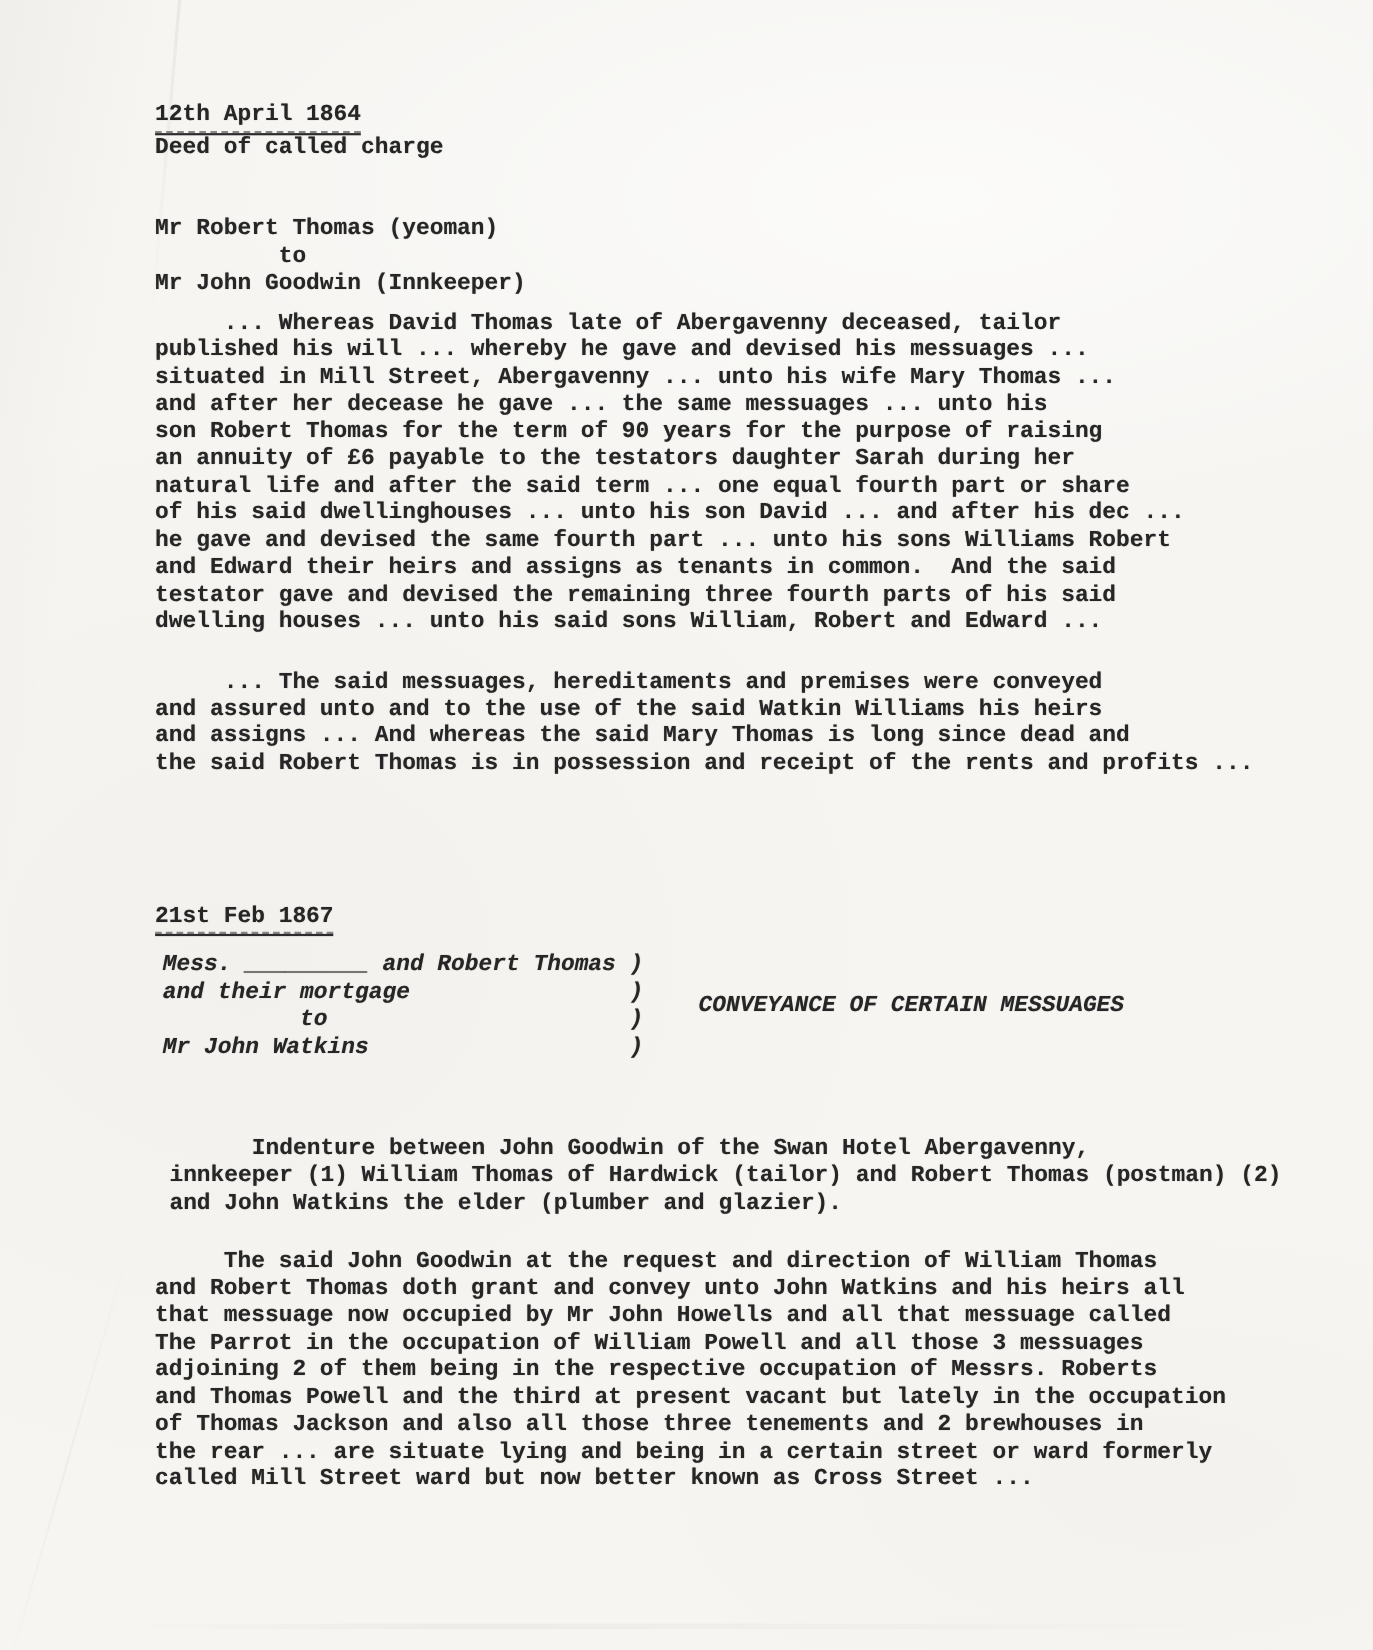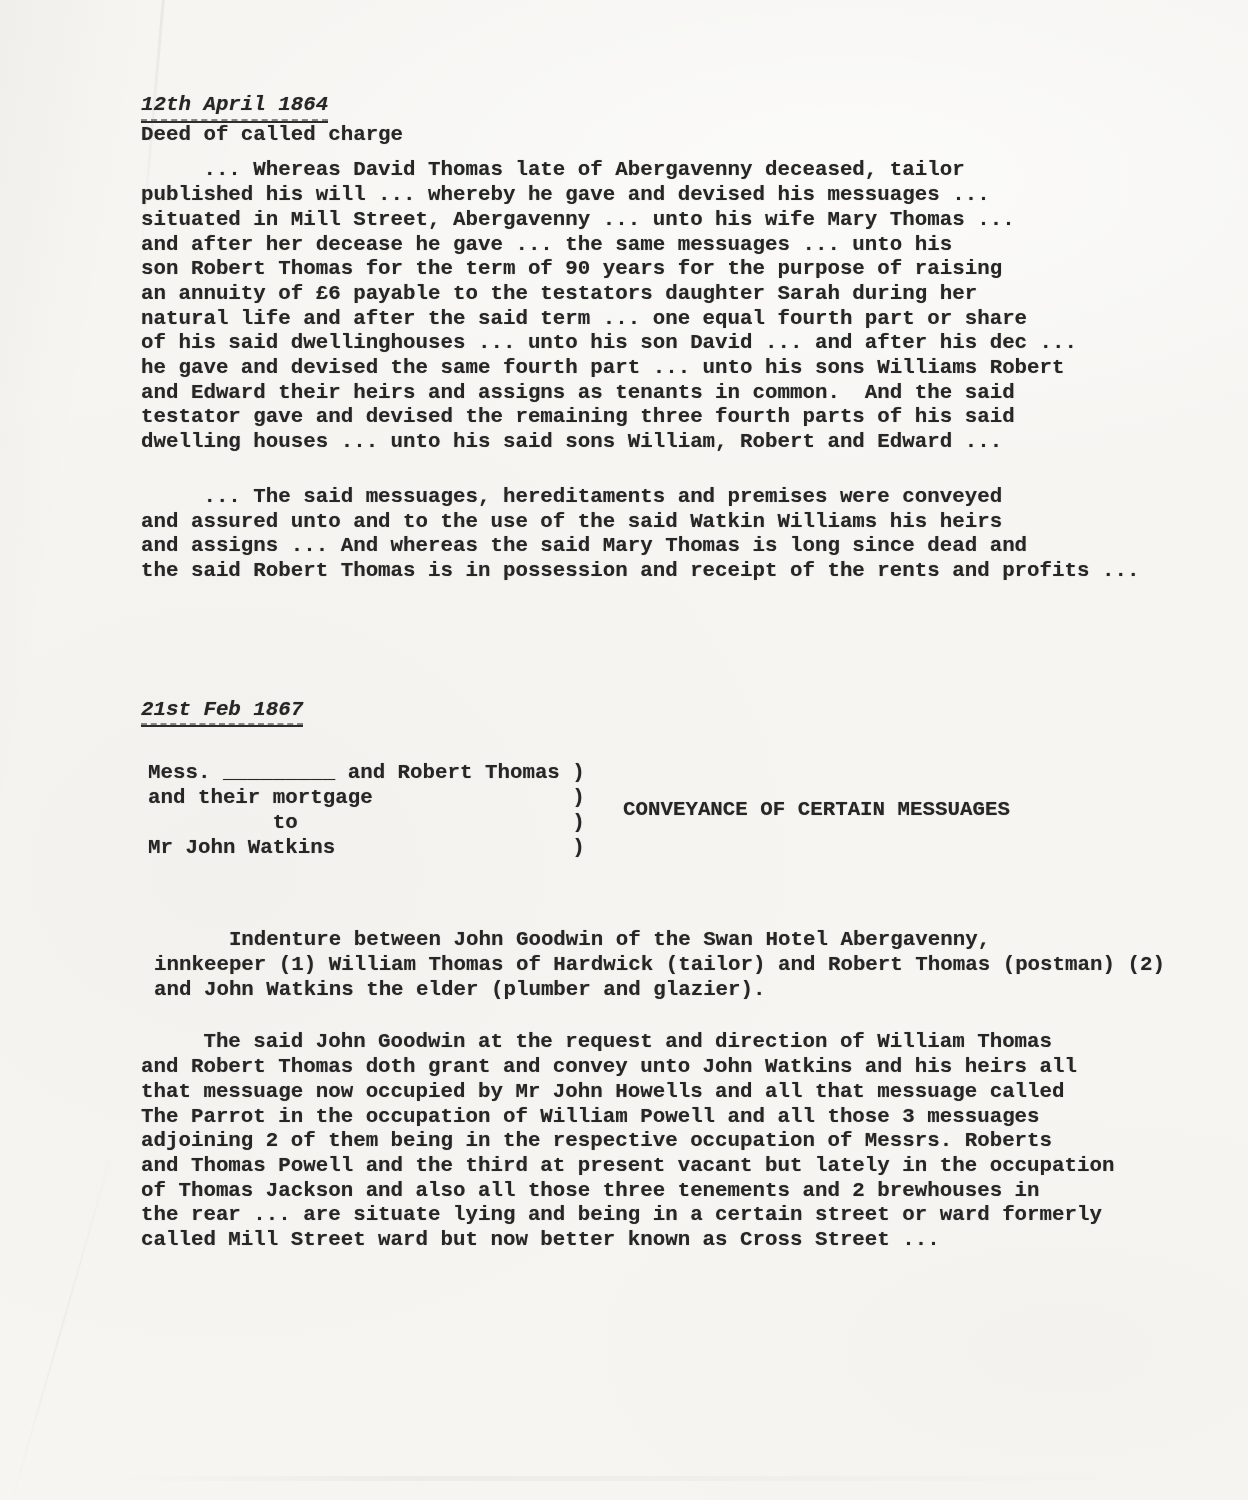--- a/index.html
+++ b/index.html
@@ -53,67 +53,70 @@
   .block {
     margin: 0;
     padding: 0;
     font: inherit;
     line-height: 24.7px;
     white-space: pre;
   }
   .date-line {
     line-height: 24.7px;
     margin: 0;
-    font-style: italic;
   }
   .date-underline {
     display: inline-block;
     border-bottom: 2px solid #2c2c2c;
   }
   .date-underline::after {
     content: "";
     display: block;
     margin-top: 1px;
     border-bottom: 2px dashed rgba(44,44,44,0.55);
   }
   .doc-title {
     line-height: 24.7px;
   }
   .parties-1864 { margin-top: 50px; }
   .para-1864-1 { margin-top: 11px; }
   .para-1864-2 { margin-top: 30px; }
   .date-1867 { margin-top: 114px; }
   .caption-wrap {
     position: relative;
-    margin-top: 33px;
+    margin-top: 14px;
     margin-left: 7px;
+    font-style: italic;
   }
   .caption-wrap .block { line-height: 25px; }
   .caption-title {
     position: absolute;
-    left: 475px;
+    left: 487px;
     top: 38px;
     white-space: nowrap;
   }
   .para-1867-1 { margin-top: 68px; margin-left: 13px; }
   .para-1867-2 { margin-top: 28px; font-family: Liberation Mono, monospace; }
 </style>
 </head>
 <body>
 
 <div class="page">
 
   <div class="crease top-left"></div>
   <div class="crease bottom-left"></div>
   <div class="crease bottom-streak"></div>
 
   <section>
     <div class="date-line"><span class="date-underline">12th April 1864</span></div>
     <div class="doc-title">Deed of called charge</div>
 
+    <pre class="block parties-1864">Mr Robert Thomas (yeoman)
+         to
+Mr John Goodwin (Innkeeper)</pre>
 
     <pre class="block para-1864-1">     ... Whereas David Thomas late of Abergavenny deceased, tailor
 published his will ... whereby he gave and devised his messuages ...
 situated in Mill Street, Abergavenny ... unto his wife Mary Thomas ...
 and after her decease he gave ... the same messuages ... unto his
 son Robert Thomas for the term of 90 years for the purpose of raising
 an annuity of £6 payable to the testators daughter Sarah during her
 natural life and after the said term ... one equal fourth part or share
 of his said dwellinghouses ... unto his son David ... and after his dec ...
 he gave and devised the same fourth part ... unto his sons Williams Robert

